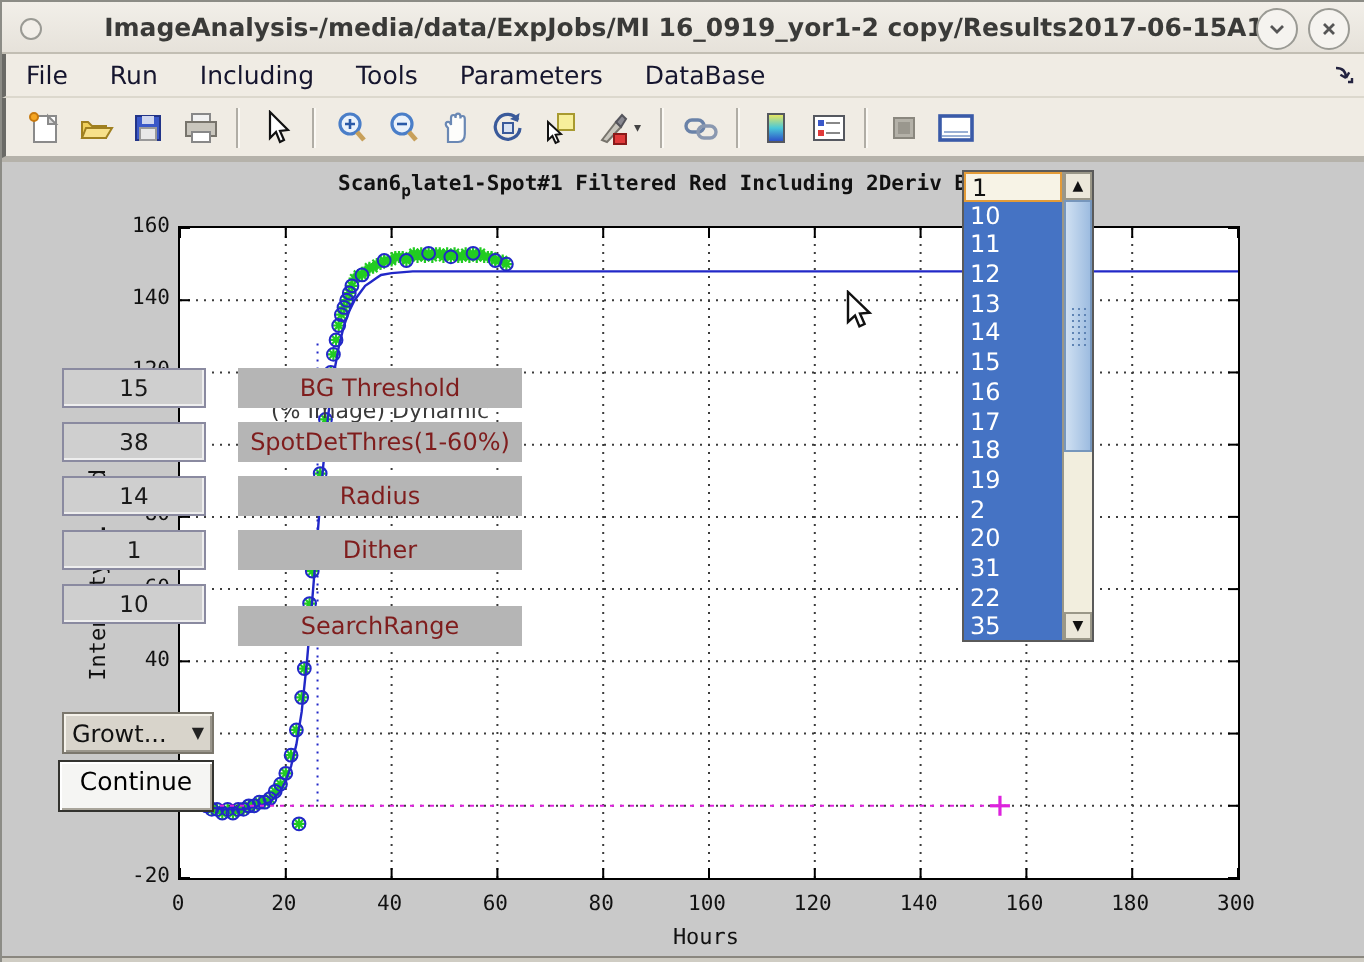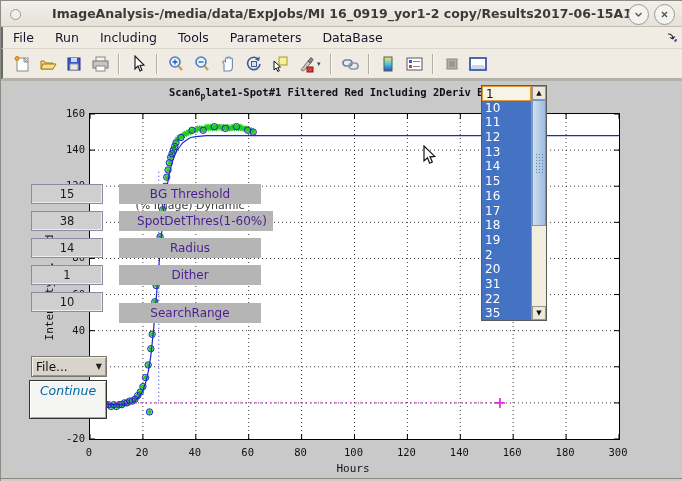--- a/index.html
+++ b/index.html
@@ -54,33 +54,33 @@
   .xlabel{position:absolute;left:322px;top:381px;width:60px;text-align:center;z-index:2;
     font-family:"DejaVu Sans Mono",monospace;font-size:11px;color:#111;}
   .ylabel{position:absolute;left:-37px;top:190px;width:170px;text-align:center;z-index:2;
     transform:rotate(-90deg);font-family:"DejaVu Sans Mono",monospace;font-size:11px;color:#111;}
 
   
   .ctrl-edit{position:absolute;left:30px;width:72px;height:20px;background:#cfcfcf;z-index:6;
     border:1px solid #8a8aa0;box-shadow:inset -1px -1px 0 #eee;box-sizing:border-box;
     text-align:center;font-size:11.5px;line-height:18px;color:#1a1a1a;}
   .ctrl-label{position:absolute;left:118px;width:142px;height:20px;background:#b5b5b5;z-index:6;
-    text-align:center;font-size:12px;line-height:20px;color:#4c1d95;}
+    text-align:center;font-size:12px;line-height:20px;color:#7f1d1d;}
   .hidden-label{position:absolute;left:118px;top:123px;width:142px;height:8px;overflow:hidden;
     z-index:5;text-align:center;color:#3a3a3a;font-size:11px;}
   .hidden-label span{position:relative;top:-5px;}
   .btn-growth{position:absolute;left:30px;top:275px;width:76px;height:21px;z-index:6;
     background:#d8d4cb;border:1px solid #7b776d;box-sizing:border-box;
     box-shadow:inset 1px 1px 0 #f5f2ea, inset -1px -1px 0 #9a968c;
     font-size:12px;color:#111;display:flex;align-items:center;padding:0 4px;justify-content:space-between;}
   .btn-growth .dcaret{font-size:8px;color:#222;}
-  .btn-continue{position:absolute;left:28px;top:299px;width:78px;height:39px;z-index:6;
+  .btn-continue{position:absolute;left:28px;top:299px;width:78px;height:26px;z-index:6;
     background:#f5f5f3;border:1px solid #33332f;box-sizing:border-box;
     box-shadow:inset 1px 1px 0 #ffffff, inset -1px -1px 0 #a9a59b;
-    font-size:12.5px;color:#0369a1;text-align:center;line-height:19px;font-style:italic;}
+    font-size:12.5px;color:#000000;text-align:center;line-height:19px;}
 
   
   .dropdown{position:absolute;left:480px;top:4px;width:66px;height:236px;z-index:10;
     background:#4573c4;border:1px solid #5a5a5a;box-sizing:border-box;display:flex;}
   .dd-list{flex:1;overflow:hidden;}
   .dd-item{height:14.7px;font-size:12px;color:#fff;padding-left:3px;line-height:14.5px;}
   .dd-item.selected{background:#f7f3e6;color:#111;border:1px solid #e39b38;box-sizing:border-box;}
   .dd-scroll{width:15px;background:#f2eede;border-left:1px solid #9a9788;position:relative;box-sizing:border-box;}
   .dd-btn{position:absolute;left:0;width:14px;height:14px;background:#ece8da;border:1px solid #9a9788;
     box-sizing:border-box;font-size:7px;text-align:center;line-height:12px;color:#111;}
@@ -635,32 +635,32 @@
         <span style="left: 47px; top: 62.1111px;">140</span>
         <span style="left: 47px; top: 26px;">160</span>
       </div>
     <div class="xlabel">Hours</div>
     <div class="ylabel">Intensity N. and F.</div>
 
     <div id="controls">
         <div class="ctrl-edit" style="top: 103px;">15</div>
         <div class="ctrl-label" style="top: 103px;">BG Threshold</div>
         <div class="ctrl-edit" style="top: 130px;">38</div>
-        <div class="ctrl-label" style="top: 130px; padding-left: 12px;">SpotDetThres(1-60%)</div>
+        <div class="ctrl-label" style="top: 130px;">SpotDetThres(1-60%)</div>
         <div class="ctrl-edit" style="top: 157px;">14</div>
         <div class="ctrl-label" style="top: 157px;">Radius</div>
         <div class="ctrl-edit" style="top: 184px;">1</div>
         <div class="ctrl-label" style="top: 184px;">Dither</div>
         <div class="ctrl-edit" style="top: 211px;">10</div>
         <div class="ctrl-label" style="top: 222px;">SearchRange</div>
       </div>
     <div class="hidden-label"><span>(% Image) Dynamic</span></div>
 
     <div class="btn-growth">
-      <span>File...</span>
+      <span>Growt...</span>
       <span class="dcaret">▼</span>
     </div>
     <div class="btn-continue">Continue</div>
 
     <div class="dropdown">
       <div class="dd-list" id="dd-list">
           <div class="dd-item selected">1</div>
           <div class="dd-item">10</div>
           <div class="dd-item">11</div>
           <div class="dd-item">12</div>

